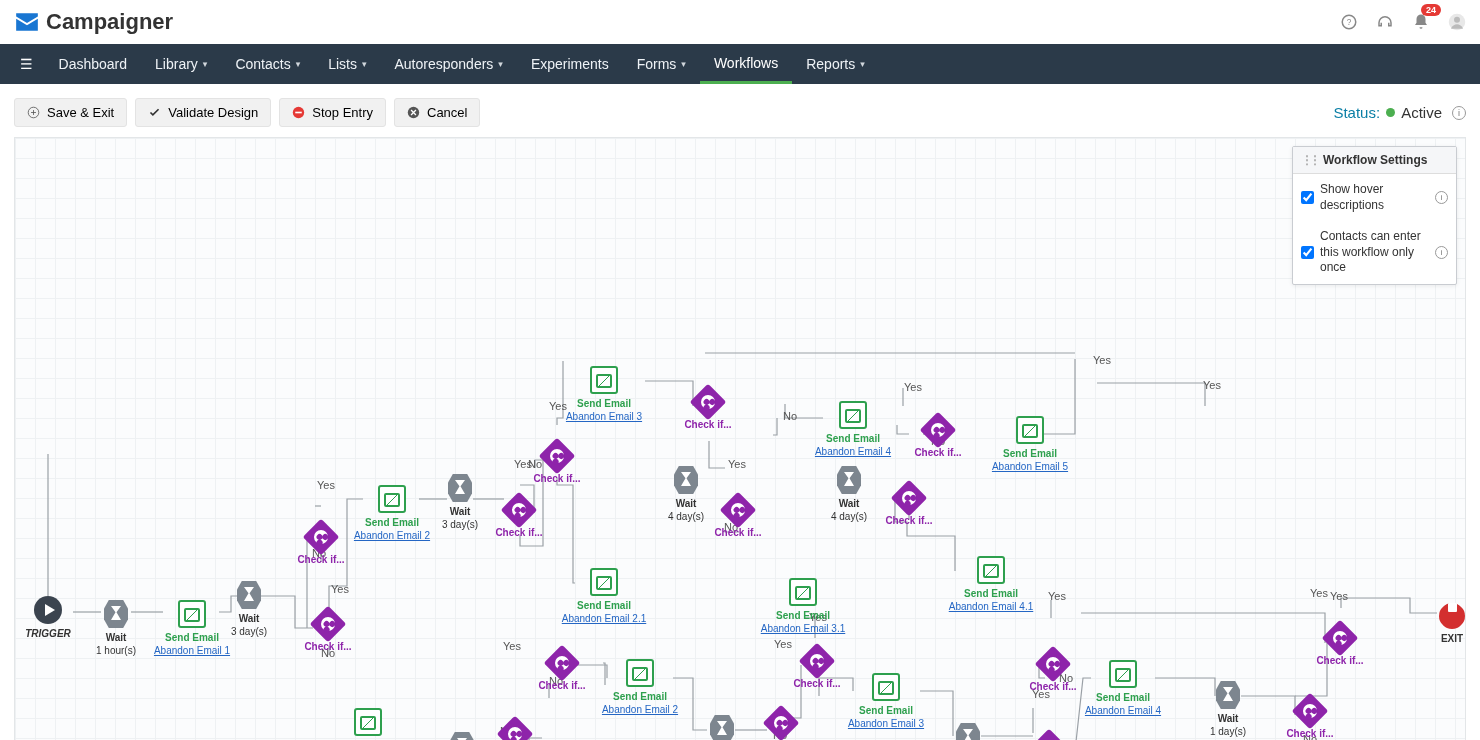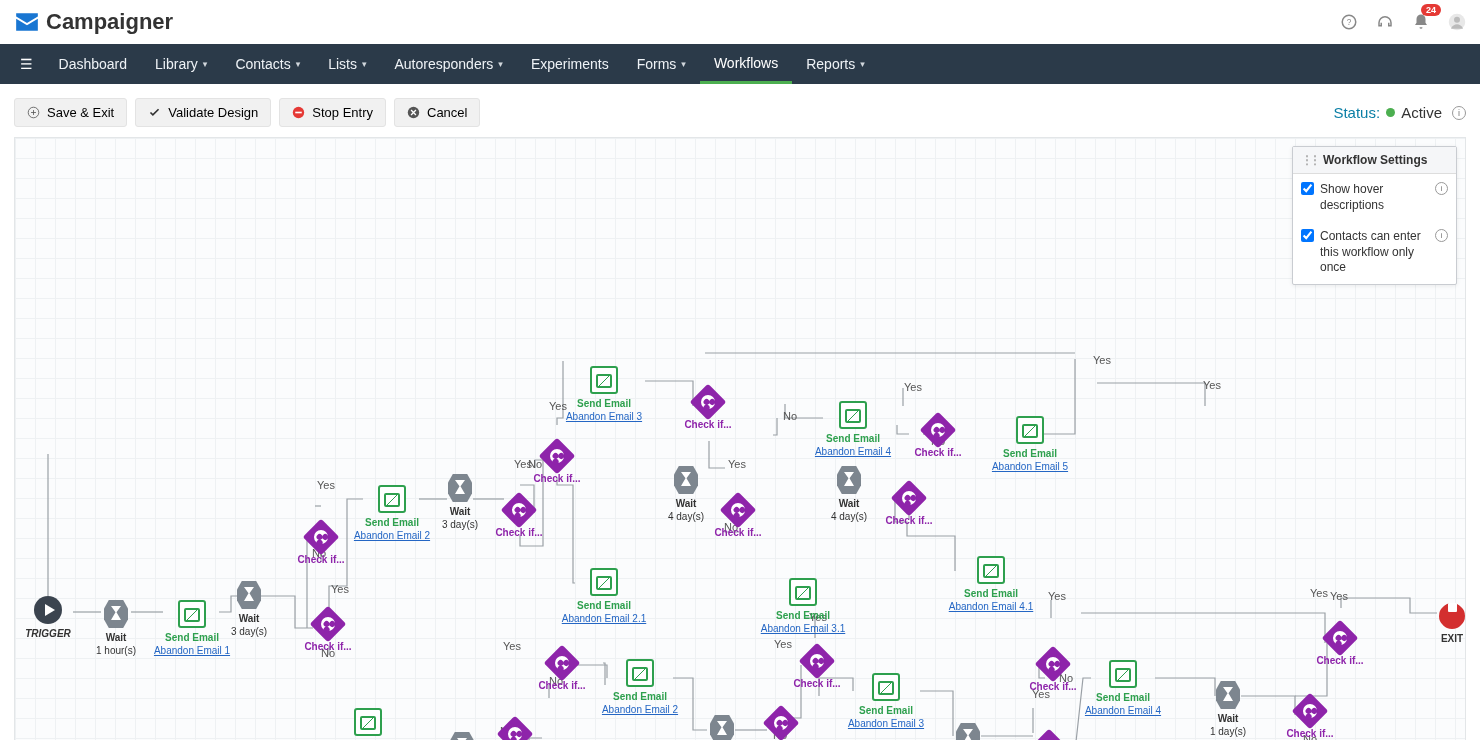--- a/index.html
+++ b/index.html
@@ -42,21 +42,21 @@
 .node.n-email .t1{color:#2ea04e}
 .n-check .shape{width:26px;height:26px;background:#8e24aa;transform:rotate(45deg);border-radius:3px;position:relative}
 .n-check .shape::before{content:"";position:absolute;inset:6px;border-radius:50%;background:#fff}
 .n-check .shape::after{content:"";position:absolute;left:9px;top:11px;width:6px;height:6px;background:#8e24aa;border-radius:50%;box-shadow:4px -4px 0 0 #8e24aa,4px 4px 0 0 #8e24aa}
 .node.n-check .t1{color:#8e24aa}
 .n-exit .shape{width:26px;height:26px;background:#d32f2f;border-radius:50%;clip-path:polygon(30% 0,70% 0,100% 30%,100% 70%,70% 100%,30% 100%,0 70%,0 30%)}
 .n-exit .shape::after{content:"";display:block;width:9px;height:9px;background:#fff;border-radius:1px;margin:8px auto}
 .panel{position:absolute;top:8px;right:8px;width:165px;background:#fff;border:1px solid #c9ccd1;border-radius:2px;box-shadow:0 1px 4px rgba(0,0,0,.08);font-size:12px}
 .panel .hd{background:#f5f6f8;border-bottom:1px solid #ddd;padding:6px 8px;font-weight:700;display:flex;align-items:center;gap:6px}
 .panel .hd::before{content:"⋮⋮";letter-spacing:-4px;color:#aaa}
-.panel .row{padding:8px 8px;display:flex;align-items:flex-start;gap:6px}
+.panel .row{padding:8px 8px;display:flex;align-items:center;gap:6px}
 .panel .row label{flex:1;line-height:1.3}
 .panel .row .info{width:13px;height:13px;border:1px solid #999;border-radius:50%;font-size:8px;display:flex;align-items:center;justify-content:center;color:#777}
 </style>
 </head>
 <body>
 
 <div class="topbar">
   <div class="logo">
     <svg viewBox="0 0 24 24">
         <path fill="#1976d2" d="M2 4h20v3l-10 6L2 7zM2 9l10 6 10-6v11H2z"></path>

